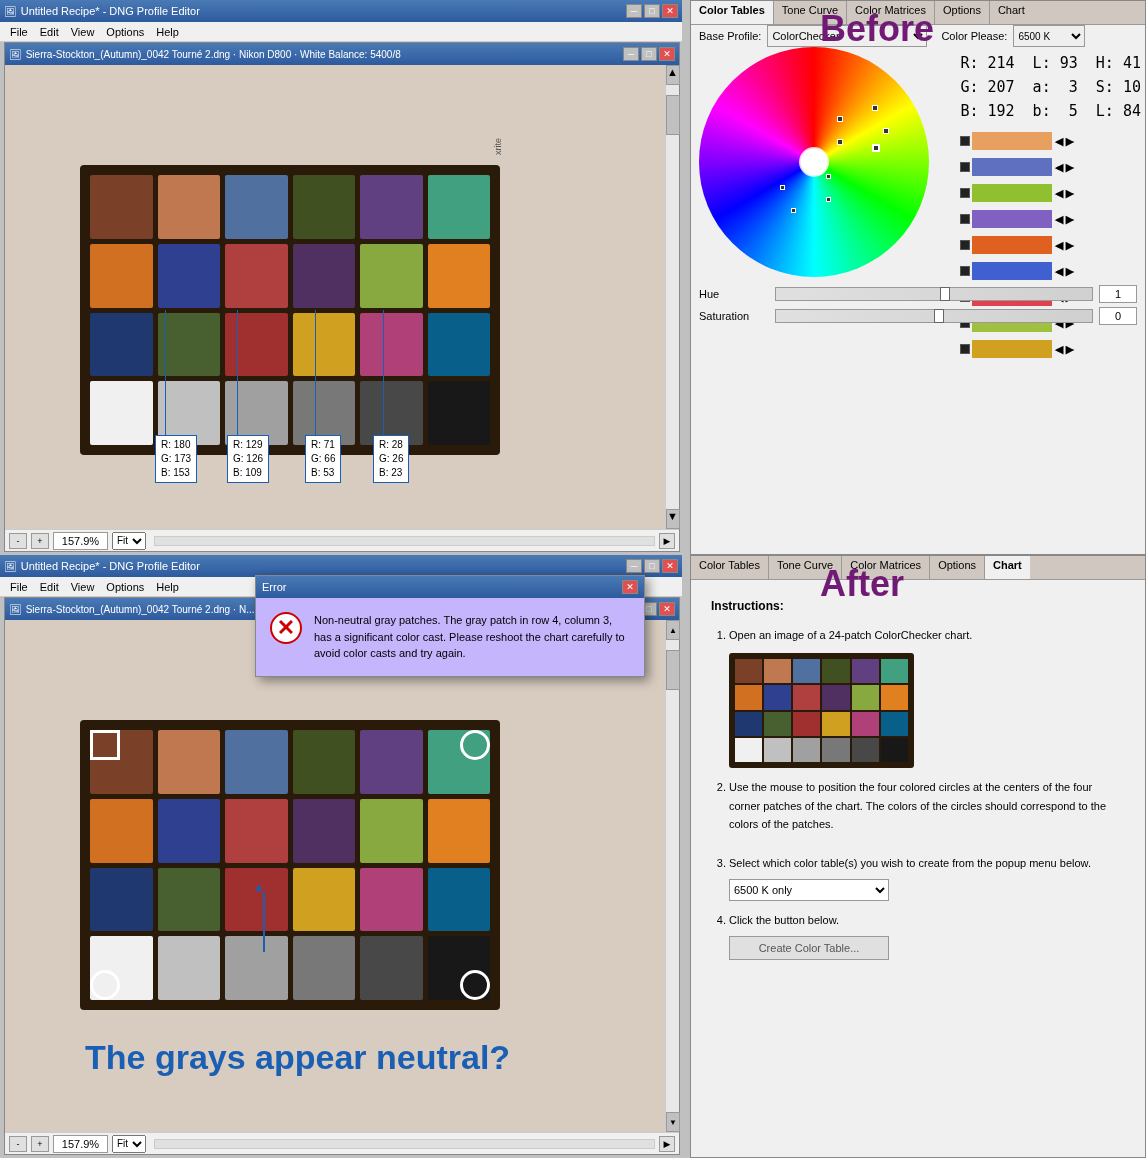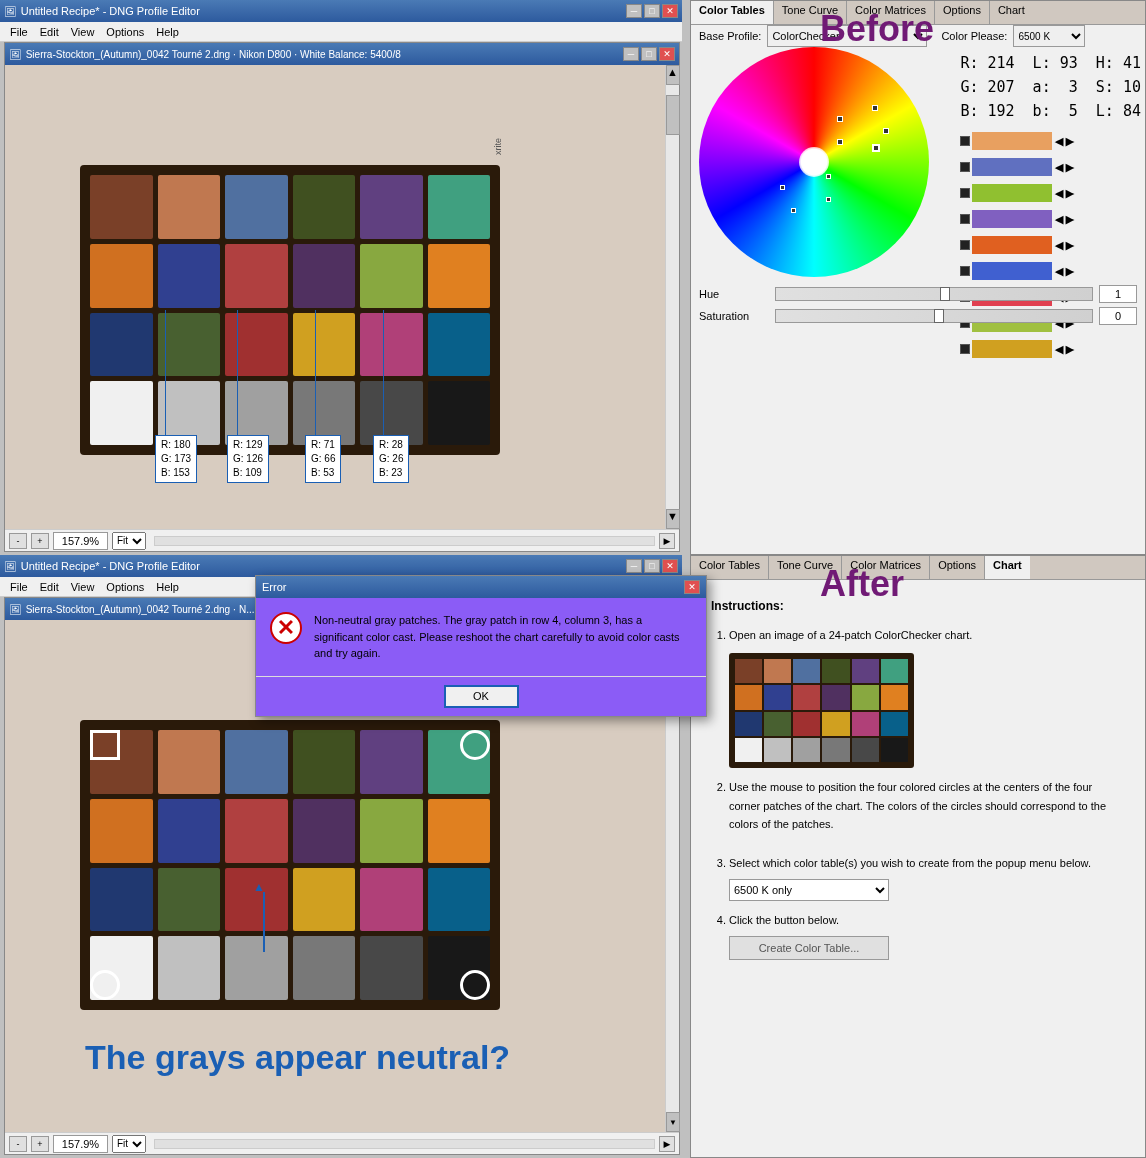--- a/index.html
+++ b/index.html
@@ -429,29 +429,26 @@
           <span>Click the button below.</span>
           <div style="margin-top:6px;">
             <button style="width:160px;height:24px;background:#e0e0e0;border:1px solid #999;font-size:11px;cursor:pointer;color:#555;">Create Color Table...</button>
           </div>
         </li>
       </ol>
     </div>
   </div>
 
   <div style="position:absolute;top:20px;left:255px;z-index:200;">
-    <div style="background:#8b5cf6;border:1px solid #888;box-shadow:4px 4px 10px rgba(0,0,0,0.4);width:452px;">
+    <div style="background:#c4b5fd;border:1px solid #888;box-shadow:4px 4px 10px rgba(0,0,0,0.4);width:390px;">
       <div style="height:22px;background:linear-gradient(to bottom,#4a7ab5,#2d5a9e);display:flex;align-items:center;padding:0 6px;color:white;font-size:11px;">
         <span>Error</span>
         <div style="margin-left:auto;display:flex;gap:2px;">
           <div class="titlebar-btn close">✕</div>
         </div>
       </div>
       <div style="padding:14px;display:flex;gap:12px;">
         <div style="width:32px;height:32px;border-radius:50%;background:white;border:2px solid #cc0000;display:flex;align-items:center;justify-content:center;flex-shrink:0;color:#cc0000;font-size:22px;font-weight:bold;line-height:1;">✕</div>
         <div style="font-size:11px;line-height:1.5;">Non-neutral gray patches. The gray patch in row 4, column 3, has a significant color cast. Please reshoot the chart carefully to avoid color casts and try again.</div>
       </div>
-      <div style="padding:8px;display:flex;justify-content:center;border-top:1px solid #ddd;">
-        <button style="width:75px;height:23px;background:#f0f0f0;border:2px solid #1a5fb4;font-size:11px;cursor:pointer;">OK</button>
-      </div>
     </div>
   </div>
 </div>
 
 </body></html>

